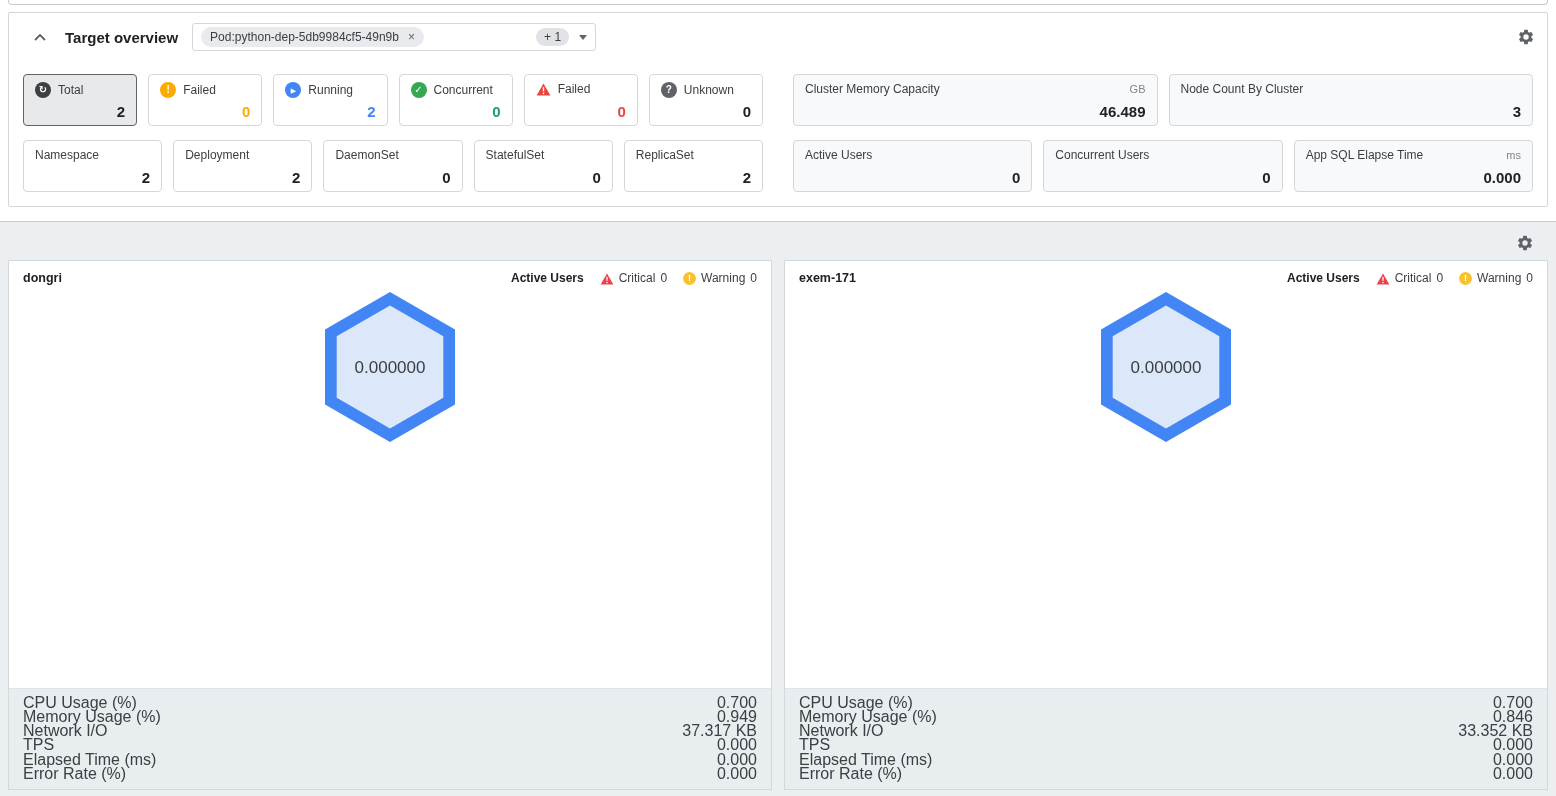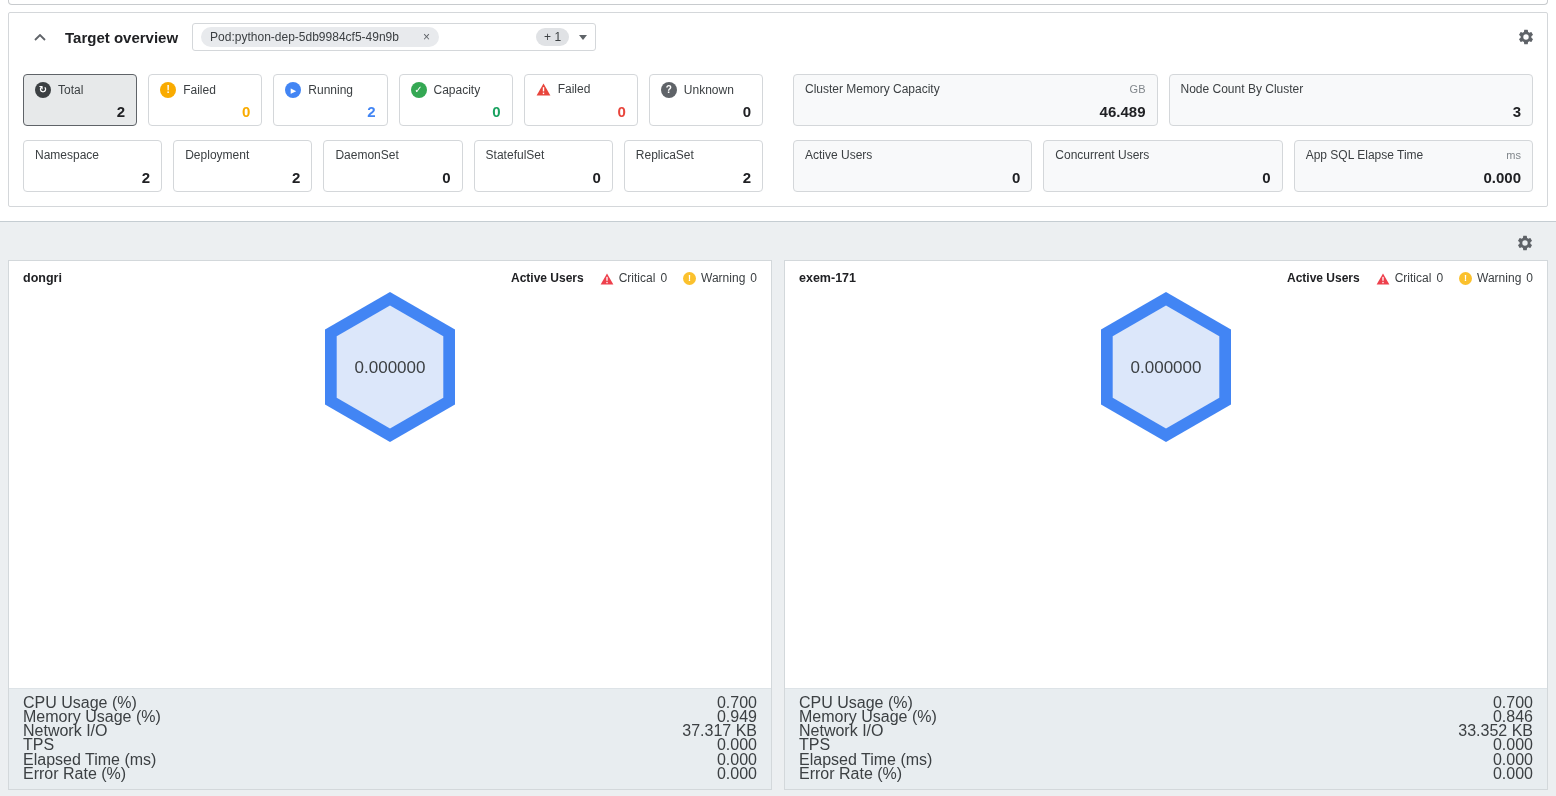--- a/index.html
+++ b/index.html
@@ -14,21 +14,21 @@
   
   .panel { margin:7px 8px 0 8px; background:#fff; border:1px solid #d4d7da; border-radius:2px;
     padding:9px 12px 14px 12px; }
   .panel-header { display:flex; align-items:center; height:30px; }
   .collapse-btn { width:26px; height:26px; display:flex; align-items:center; justify-content:center;
     cursor:pointer; margin-left:6px; }
   .panel-title { font-size:15px; font-weight:700; color:#202124; margin-left:12px; }
   .filter-select { margin-left:14px; width:404px; height:28px; border:1px solid #d4d7da; border-radius:3px;
     display:flex; align-items:center; padding:0 8px; gap:8px; background:#fff; cursor:pointer; }
   .chip { background:#e8eaed; border-radius:12px; padding:3px 9px; font-size:12px; color:#3c4043;
-    display:flex; align-items:center; gap:24px; white-space:nowrap; }
+    display:flex; align-items:center; gap:9px; white-space:nowrap; }
   .chip-x { color:#5f6368; font-size:12px; cursor:pointer; }
   .spacer { flex:1; }
   .more-pill { background:#e0e2e5; border-radius:10px; padding:2px 8px; font-size:12px; color:#3c4043; }
   .caret { width:0; height:0; border-left:4px solid transparent; border-right:4px solid transparent;
     border-top:5px solid #5f6368; margin-left:2px; }
   .gear { margin-left:auto; cursor:pointer; display:flex; align-items:center; }
 
   .tiles-wrap { display:flex; gap:30px; padding:8px 2px 0 2px; }
   .tile-group { flex:1; }
   .tile-row { display:flex; gap:11px; margin-top:14px; }
@@ -116,21 +116,21 @@
           <div class="tile">
             <div class="tile-label-row">
                 <span class="cicon ci-blue" style="font-size:7px">▶</span>
                 <span>Running</span>
               </div>
             <div class="tile-value v-blue">2</div>
           </div>
           <div class="tile">
             <div class="tile-label-row">
                 <span class="cicon ci-green">✓</span>
-                <span>Capacity</span>
+                <span>Concurrent</span>
               </div>
             <div class="tile-value v-green">0</div>
           </div>
           <div class="tile">
             <div class="tile-label-row">
               <svg width="15" height="13" viewBox="0 0 15 13">
                   <path d="M7.5 0.6 L14.4 12.4 H0.6 Z" fill="#e8453c"></path>
                   <rect x="6.8" y="4.2" width="1.4" height="4.2" fill="#fff"></rect>
                   <rect x="6.8" y="9.6" width="1.4" height="1.5" fill="#fff"></rect>
                 </svg>

